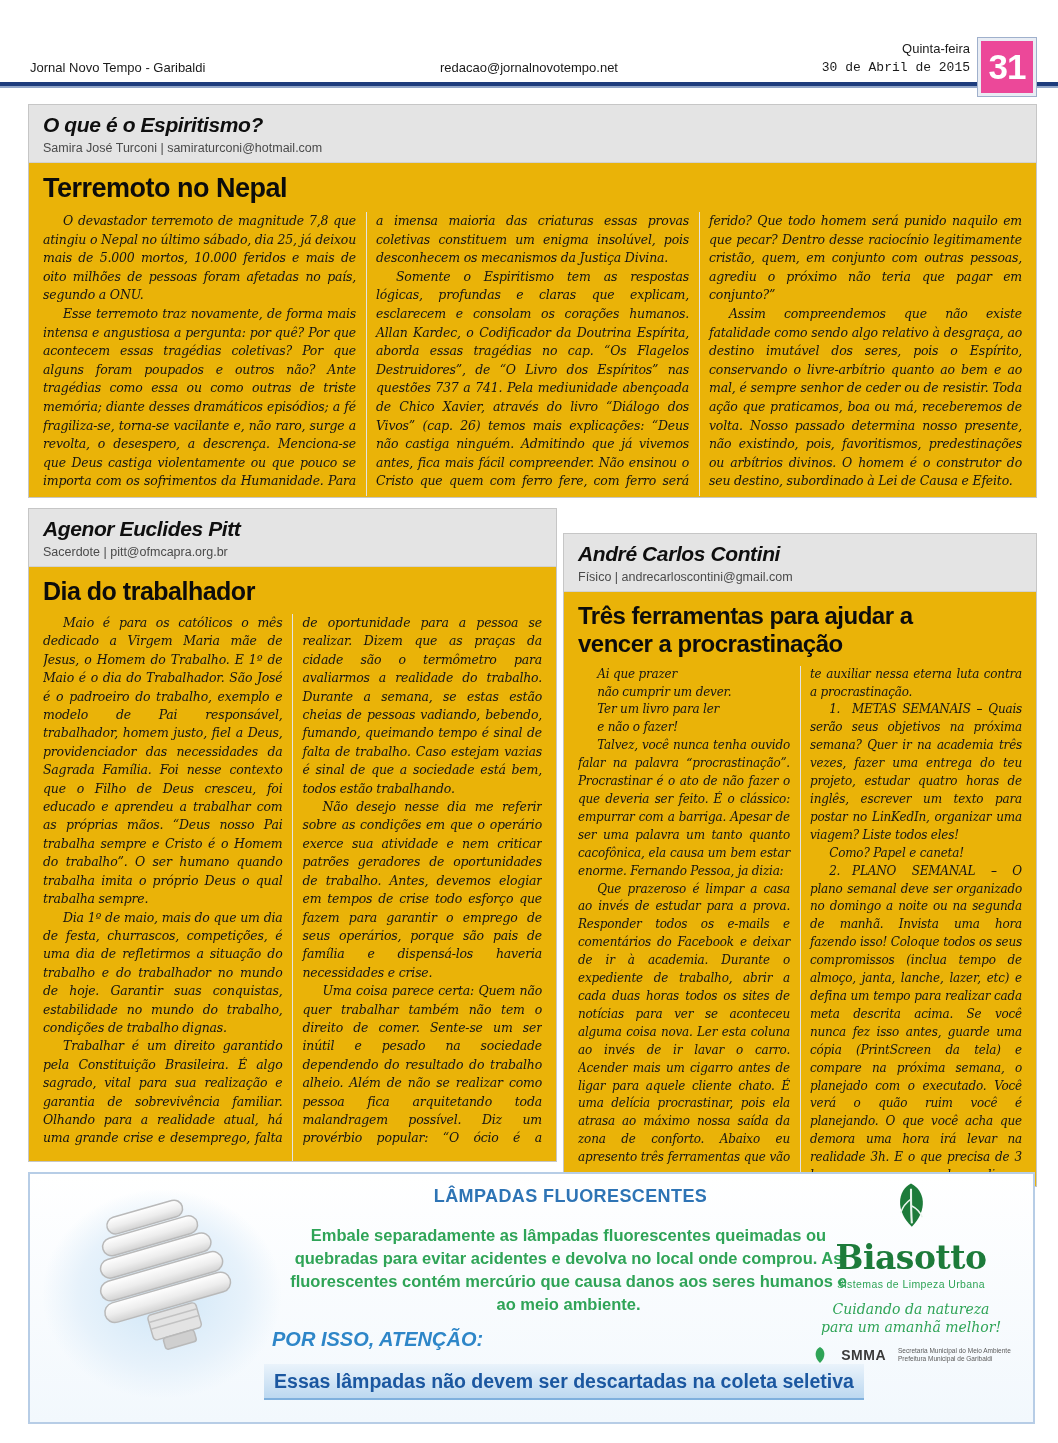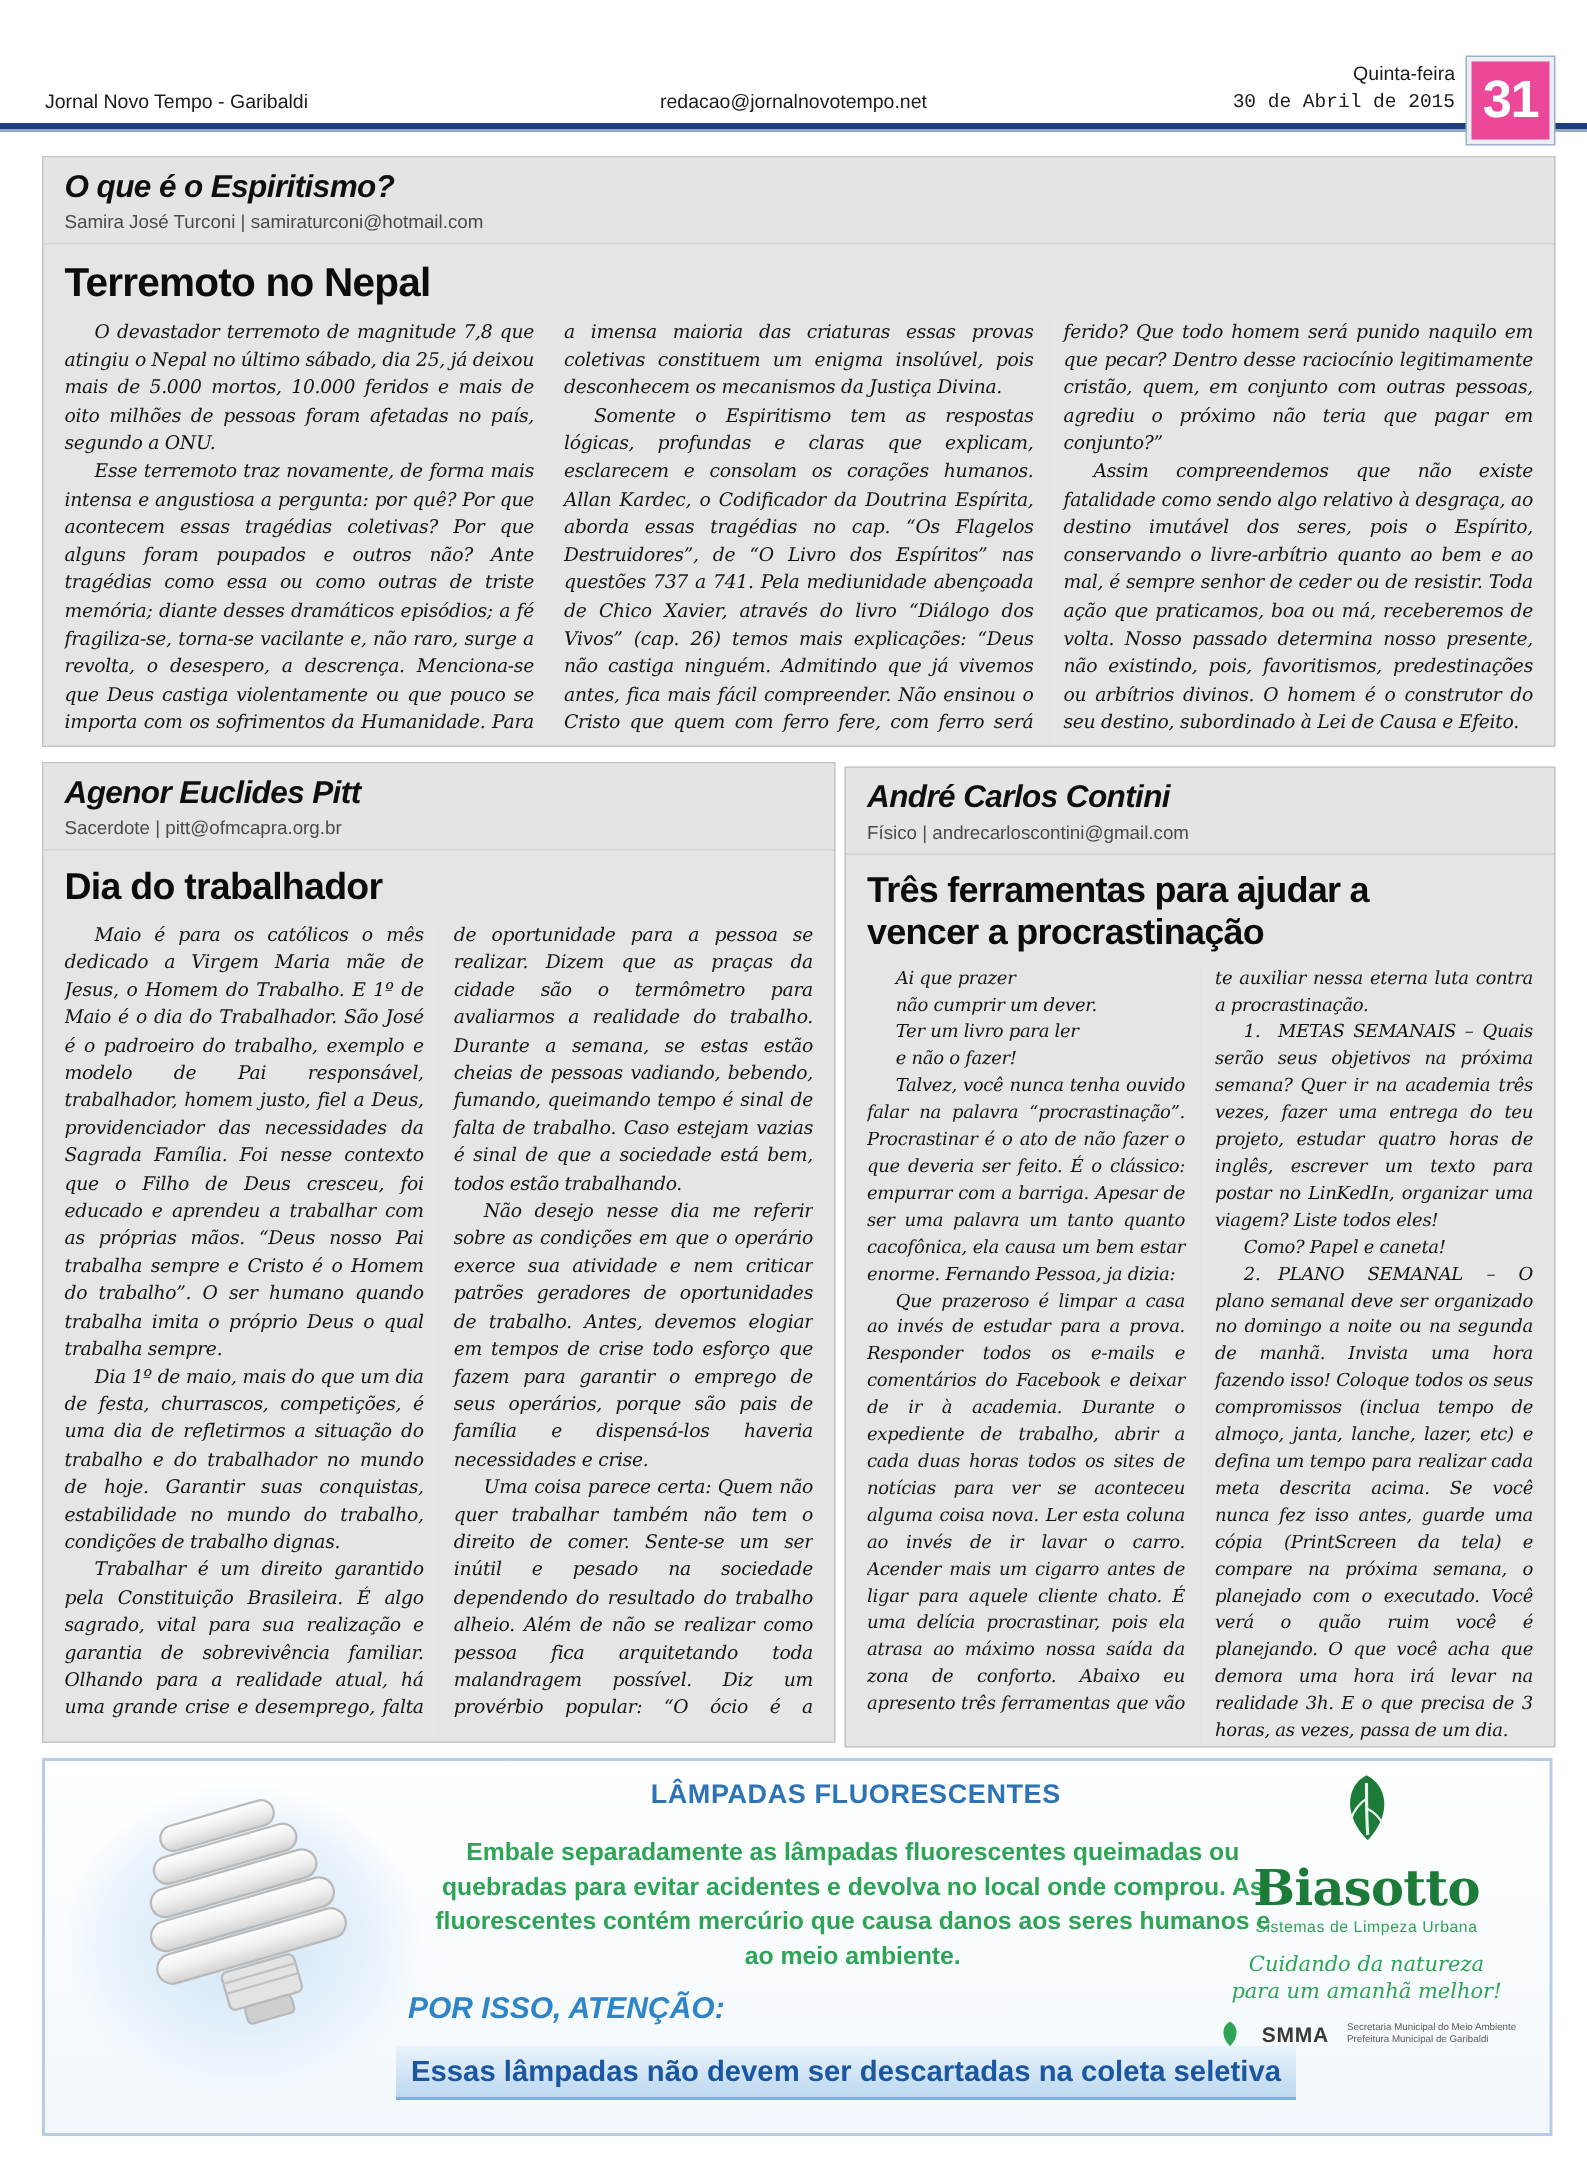--- a/index.html
+++ b/index.html
@@ -11,21 +11,21 @@
   .mast-email{position:absolute;left:0;right:0;top:60px;text-align:center;font-size:13px;color:#1a1a1a;}
   .mast-weekday{position:absolute;right:88px;top:41px;font-size:13px;color:#1a1a1a;text-align:right;}
   .mast-date{position:absolute;right:88px;top:60px;font-size:13px;color:#1a1a1a;text-align:right;font-family:Liberation Mono, monospace;}
   .mast-rule{position:absolute;left:0;right:0;top:82px;height:4px;background:#1e3d7d;border-bottom:2px solid #93a7c9;}
   .page-box{position:absolute;right:22px;top:38px;width:52px;height:52px;background:#ec4899;
             border:3px solid #e9edf4;box-shadow:0 0 0 1px #9fb0cc;
             display:flex;align-items:center;justify-content:center;}
   .page-box span{color:#ffffff;font-size:35px;font-weight:bold;letter-spacing:-1px;}
 
   
-  .artbox{position:absolute;border:1px solid #c6c6c6;background:#e5e5e5;overflow:hidden;}
+  .artbox{position:absolute;border:1px solid #c6c6c6;background:#eab308;overflow:hidden;}
   .band{background:#e4e4e4;border-bottom:1px solid #d2d2d2;padding:8px 14px 7px;}
   .band h2{margin:0;font-size:21px;font-weight:bold;font-style:italic;color:#0f0f0f;letter-spacing:-0.4px;}
   .band .byline{margin-top:4px;font-size:12.5px;color:#4a4a4a;}
   .artbody{padding:6px 14px 10px;}
   .headline{margin:4px 0 8px;font-weight:bold;color:#0c0c0c;letter-spacing:-0.5px;}
   .headline.h-nepal{font-size:27px;}
   .headline.h-trab{font-size:25px;}
   .headline.h-proc{font-size:24px;line-height:1.16;max-width:352px;}
 
   .cols{column-gap:20px;column-rule:1px solid #e3e3e3;column-fill:auto;overflow:hidden;}
@@ -107,21 +107,21 @@
             <p class="para">Maio é para os católicos o mês dedicado a Virgem Maria mãe de Jesus, o Homem do Trabalho. E 1º de Maio é o dia do Trabalhador. São José é o padroeiro do trabalho, exemplo e modelo de Pai responsável, trabalhador, homem justo, fiel a Deus, providenciador das necessidades da Sagrada Família. Foi nesse contexto que o Filho de Deus cresceu, foi educado e aprendeu a trabalhar com as próprias mãos. “Deus nosso Pai trabalha sempre e Cristo é o Homem do trabalho”. O ser humano quando trabalha imita o próprio Deus o qual trabalha sempre.</p>
             <p class="para">Dia 1º de maio, mais do que um dia de festa, churrascos, competições, é uma dia de refletirmos a situação do trabalho e do trabalhador no mundo de hoje. Garantir suas conquistas, estabilidade no mundo do trabalho, condições de trabalho dignas.</p>
             <p class="para">Trabalhar é um direito garantido pela Constituição Brasileira. É algo sagrado, vital para sua realização e garantia de sobrevivência familiar. Olhando para a realidade atual, há uma grande crise e desemprego, falta de oportunidade para a pessoa se realizar. Dizem que as praças da cidade são o termômetro para avaliarmos a realidade do trabalho. Durante a semana, se estas estão cheias de pessoas vadiando, bebendo, fumando, queimando tempo é sinal de falta de trabalho. Caso estejam vazias é sinal de que a sociedade está bem, todos estão trabalhando.</p>
             <p class="para">Não desejo nesse dia me referir sobre as condições em que o operário exerce sua atividade e nem criticar patrões geradores de oportunidades de trabalho. Antes, devemos elogiar em tempos de crise todo esforço que fazem para garantir o emprego de seus operários, porque são pais de família e dispensá-los haveria necessidades e crise.</p>
             <p class="para">Uma coisa parece certa: Quem não quer trabalhar também não tem o direito de comer. Sente-se um ser inútil e pesado na sociedade dependendo do resultado do trabalho alheio. Além de não se realizar como pessoa fica arquitetando toda malandragem possível. Diz um provérbio popular: “O ócio é a carpintaria do demônio”. A pessoa sem emprego pode aderir ao mundo dos vícios, da violência, das drogas e do alcoolismo, de toda forma de promiscuidade. Virar um perigo para os outros.</p>
           </div>
       </div>
     </div>
   </div>
 
-  <div class="artbox" style="left:563px;top:511px;width:472px;height:652px;">
+  <div class="artbox" style="left:563px;top:533px;width:472px;height:652px;">
     <div class="band">
       <h2>André Carlos Contini</h2>
       <div class="byline">Físico | andrecarloscontini@gmail.com</div>
     </div>
     <div class="artbody">
       <div class="headline h-proc">Três ferramentas para ajudar a vencer a procrastinação</div>
       <div class="cols cols-proc">
         <div>
             <p class="verse">Ai que prazer</p>
             <p class="verse">não cumprir um dever.</p>

